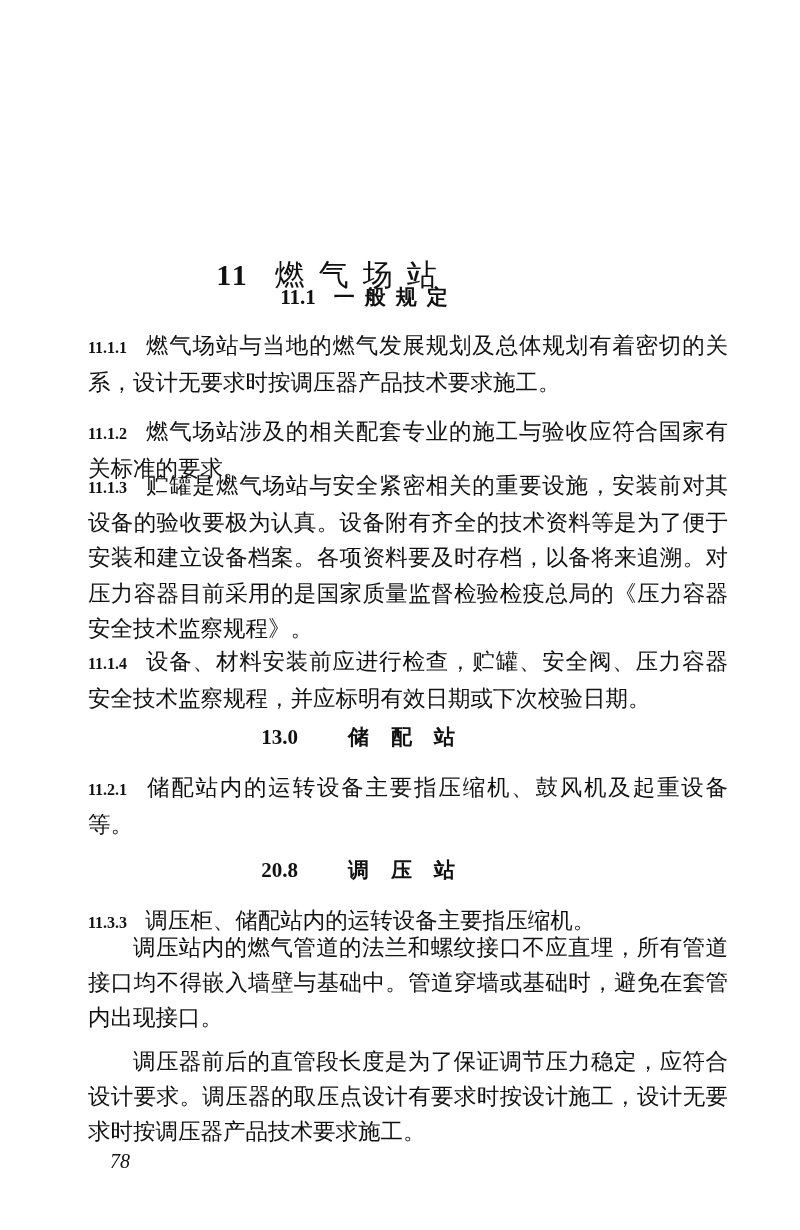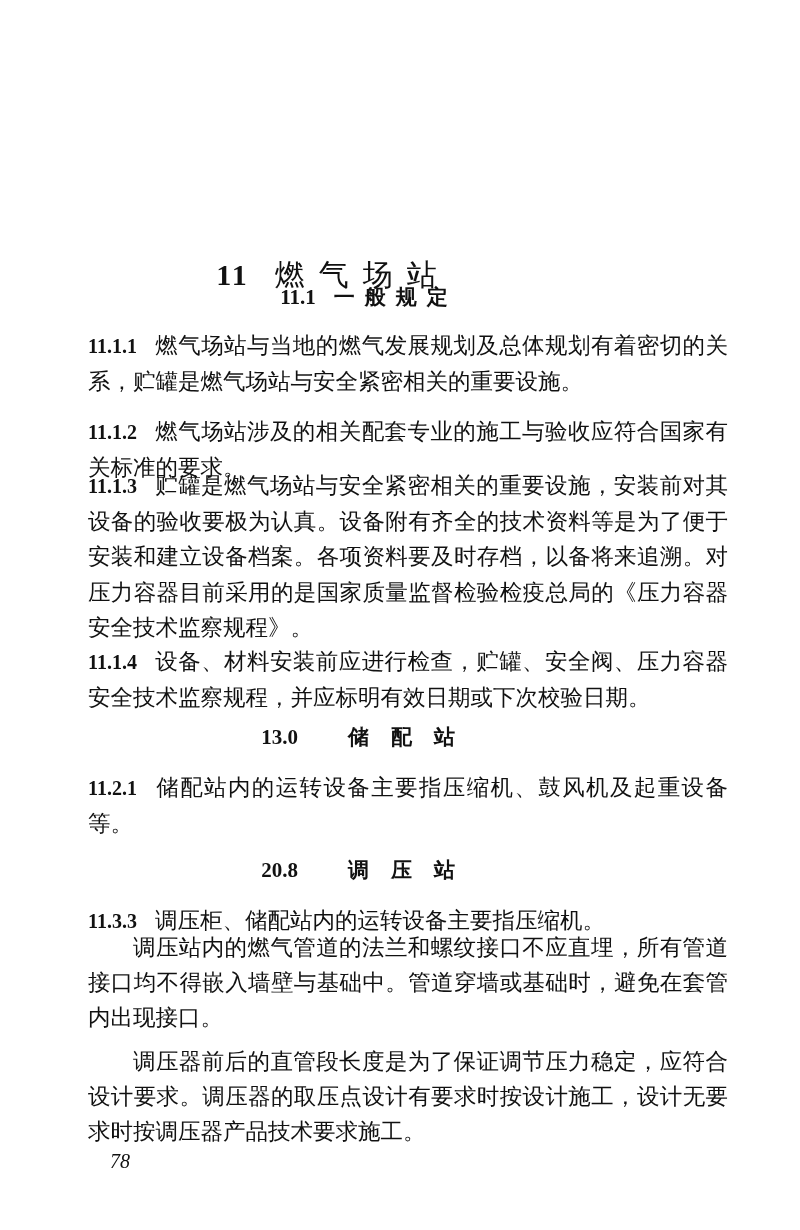--- a/index.html
+++ b/index.html
@@ -24,40 +24,40 @@
     text-align: center; font-size: 21px; line-height: 30px; font-weight: bold;
   }
   .section-title .num { font-family: "Liberation Serif", serif; margin-right: 18px; }
   .section-title .txt { letter-spacing: 10px; font-family: "DejaVu Sans", sans-serif; }
   .section-title.wide .txt { letter-spacing: 22px; margin-left: 32px; }
   .para {
     position: absolute; left: 88px; width: 640px;
     font-size: 22.5px; line-height: 35.2px;
     text-align: justify;
   }
-  .para .clause { font-family: "Liberation Serif", serif; font-weight: bold; margin-right: 18px; font-size: 20px; }
+  .para .clause { font-family: "Liberation Serif", serif; font-weight: bold; margin-right: 18px; font-size: 16px; }
   .para.indent { text-indent: 45px; }
   .page-num {
     position: absolute; left: 110px; top: 1150px;
     font-family: "Liberation Serif", serif; font-style: italic; font-size: 20px;
   }
 </style>
 </head>
 <body>
 
 <div class="chapter-title">
   <span class="num">11</span><span class="txt">燃气场站</span>
 </div>
 
 <div class="section-title" style="top:282px;">
   <span class="num">11.1</span><span class="txt">一般规定</span>
 </div>
 
 <div class="para" style="top:328px;">
-  <span class="clause">11.1.1</span><span>燃气场站与当地的燃气发展规划及总体规划有着密切的关系，贮罐是燃气场站与安全紧密相关的重要设施。</span>
+  <span class="clause">11.1.1</span><span>燃气场站与当地的燃气发展规划及总体规划有着密切的关系，设计无要求时按调压器产品技术要求施工。</span>
 </div>
 
 <div class="para" style="top:414px;">
   <span class="clause">11.1.2</span><span>燃气场站涉及的相关配套专业的施工与验收应符合国家有关标准的要求。</span>
 </div>
 
 <div class="para" style="top:468px;">
   <span class="clause">11.1.3</span><span>贮罐是燃气场站与安全紧密相关的重要设施，安装前对其设备的验收要极为认真。设备附有齐全的技术资料等是为了便于安装和建立设备档案。各项资料要及时存档，以备将来追溯。对压力容器目前采用的是国家质量监督检验检疫总局的《压力容器安全技术监察规程》。</span>
 </div>
 

